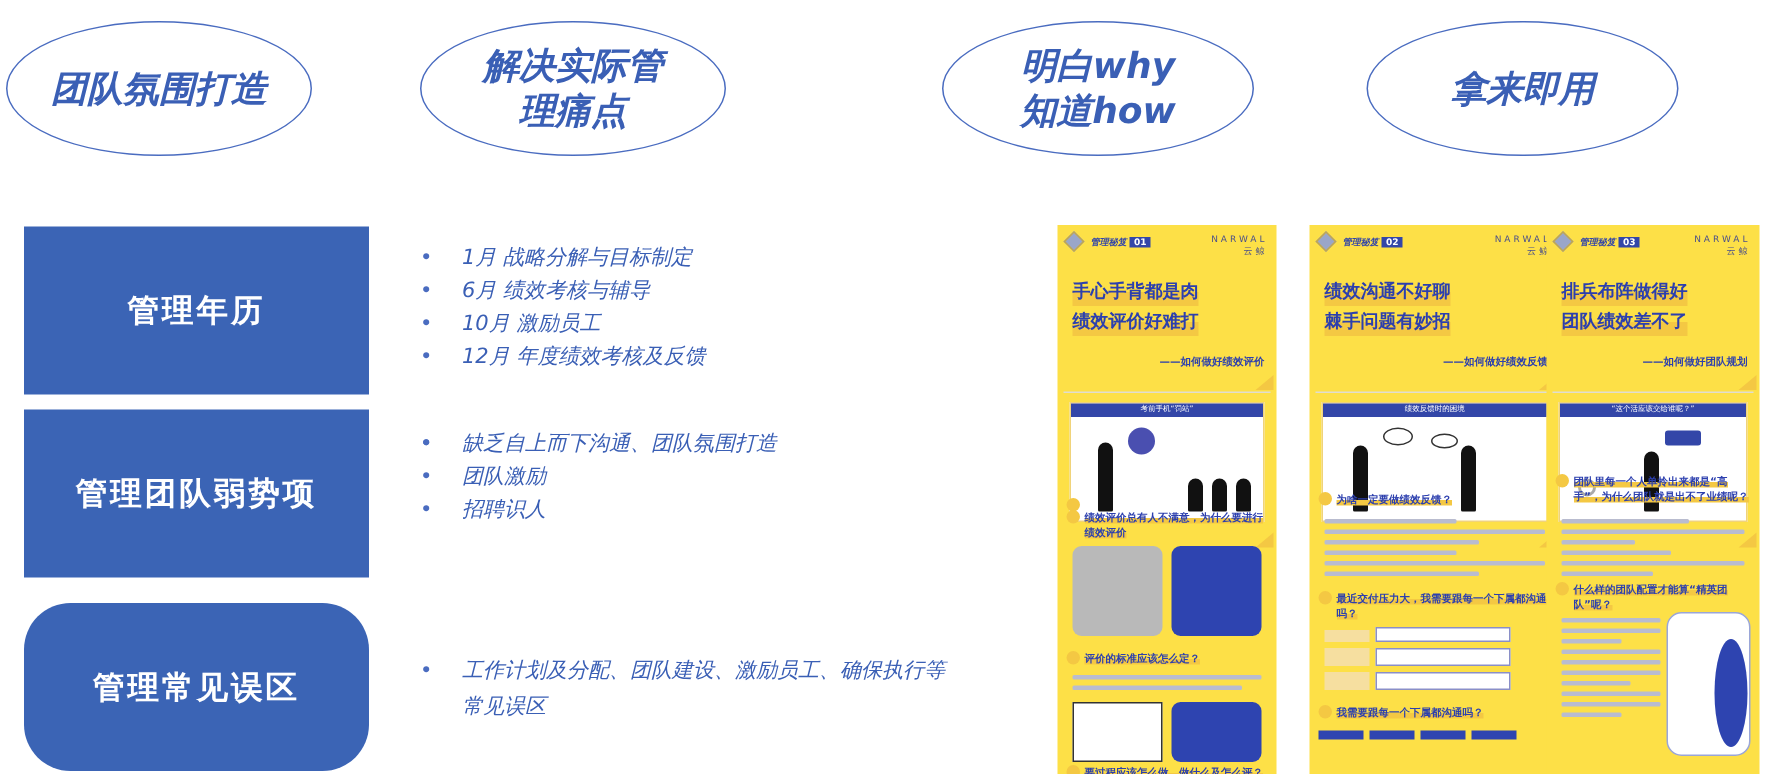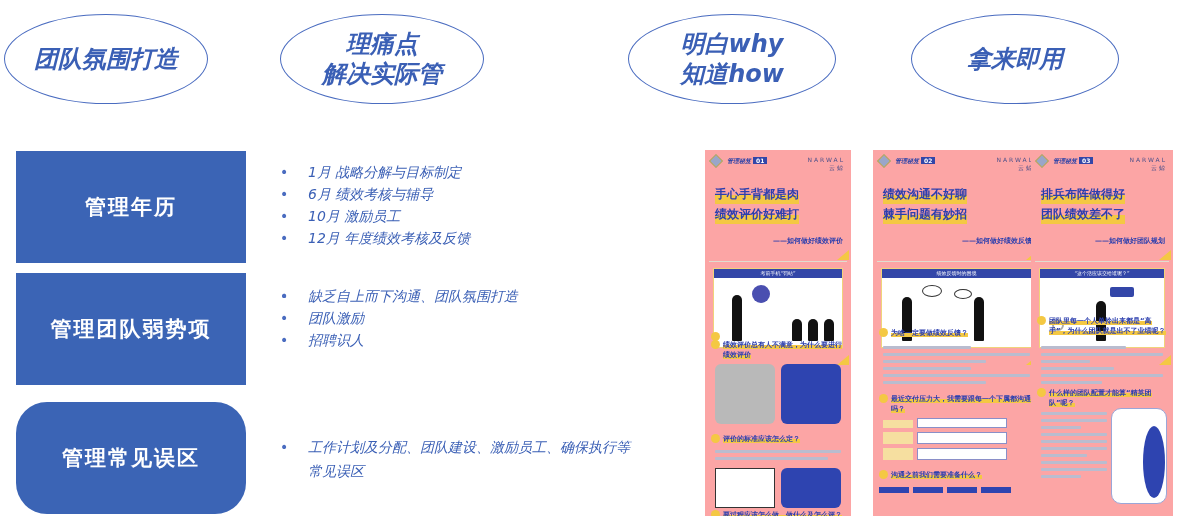--- a/index.html
+++ b/index.html
@@ -16,21 +16,21 @@
   .tag-box {
     position: absolute; left: 16px; width: 230px; background: #3b64b5;
     color: #fff; font-weight: bold; font-size: 21px; letter-spacing: 2px;
     display: flex; align-items: center; justify-content: center;
   }
   .bullets { position: absolute; left: 280px; list-style: none; }
   .bullets li { position: relative; padding-left: 28px; font-size: 14px; font-style: italic; color: #3a5fb5; line-height: 22px; }
   .bullets li .dot { position: absolute; left: 0; top: 0; font-style: normal; color: #4a6cc0; }
 
   
-  .card { position: absolute; top: 150px; height: 366px; background: #fca5a5; overflow: hidden; }
+  .card { position: absolute; top: 150px; height: 366px; background: #fde047; overflow: hidden; }
   .card .hdr { position: absolute; left: 6px; top: 6px; width: 130px; height: 14px; }
   .card .logo { position:absolute; left:0; top:0; width:10px; height:10px; background:#9aa6c9; transform:rotate(45deg); border:1px solid #c0a750; }
   .card .series { position:absolute; left:16px; top:1px; font-size:6px; font-style:italic; color:#3346a8; font-weight:bold; }
   .card .series b { background:#3346a8; color:#fff; padding:0 3px; margin-left:2px; font-style:normal;}
   .card .brand { position:absolute; right:6px; top:6px; font-size:6px; letter-spacing:2px; color:#4a4f8a; text-align:right; line-height:8px;}
   .card .title { position:absolute; left:10px; top:34px; font-size:12px; font-weight:bold; color:#2c3fae; line-height:20px; }
   .card .title span { display:block; background: linear-gradient(transparent 55%, #f4c843 55%); width: fit-content; }
   .card .sub { position:absolute; right:8px; top:86px; font-size:7px; font-weight:bold; color:#2c3fae; }
   .card .corner { position:absolute; right:2px; width:0; height:0; border-left:12px solid transparent; border-bottom:10px solid #f4c843; }
   .card .divider { position:absolute; left:4px; right:4px; height:1px; background:#e0ddd0; }
@@ -45,22 +45,22 @@
   .card .blk { position:absolute; border-radius:6px; }
 </style>
 </head>
 <body>
 
 <div class="oval" style="left:4px;top:14px;width:204px;height:90px;">
   <span>团队氛围打造</span>
 </div>
 <div class="oval" style="left:280px;top:14px;width:204px;height:90px;">
   <div>
+      <span>解决实际管</span>
       <span>理痛点</span>
-      <span>解决实际管</span>
     </div>
 </div>
 <div class="oval" style="left:628px;top:14px;width:208px;height:90px;align-items:center;">
   <div>
       <span>明白why</span>
       <span>知道how</span>
     </div>
 </div>
 <div class="oval" style="left:911px;top:14px;width:208px;height:90px;">
   <span>拿来即用</span>
@@ -165,21 +165,21 @@
       <i></i>
       <i style="width:70%"></i>
     </div>
   <div class="q" style="top:244px;"><span>最近交付压力大，我需要跟每一个下属都沟通吗？</span></div>
   <div class="blk" style="left:10px;top:270px;width:30px;height:8px;background:#f6dfa0;border-radius:0;"></div>
   <div class="blk" style="left:44px;top:268px;width:90px;height:10px;border:1px solid #8a8fc8;border-radius:0;background:#fff;"></div>
   <div class="blk" style="left:10px;top:282px;width:30px;height:12px;background:#f6dfa0;border-radius:0;"></div>
   <div class="blk" style="left:44px;top:282px;width:90px;height:12px;border:1px solid #8a8fc8;border-radius:0;background:#fff;"></div>
   <div class="blk" style="left:10px;top:298px;width:30px;height:12px;background:#f6dfa0;border-radius:0;"></div>
   <div class="blk" style="left:44px;top:298px;width:90px;height:12px;border:1px solid #8a8fc8;border-radius:0;background:#fff;"></div>
-  <div class="q" style="top:320px;"><span>沟通之前我们需要准备什么？</span></div>
+  <div class="q" style="top:320px;"><span>我需要跟每一个下属都沟通吗？</span></div>
   <div class="blk" style="left:6px;top:337px;width:30px;height:6px;background:#2e44b0;border-radius:0;"></div>
   <div class="blk" style="left:40px;top:337px;width:30px;height:6px;background:#2e44b0;border-radius:0;"></div>
   <div class="blk" style="left:74px;top:337px;width:30px;height:6px;background:#2e44b0;border-radius:0;"></div>
   <div class="blk" style="left:108px;top:337px;width:30px;height:6px;background:#2e44b0;border-radius:0;"></div>
 </div>
 
 <div class="card" style="left:1031px;width:142px;">
   <div class="hdr">
     <span class="logo"></span>
     <span class="series"><span>管理秘笈</span><b>03</b></span>

